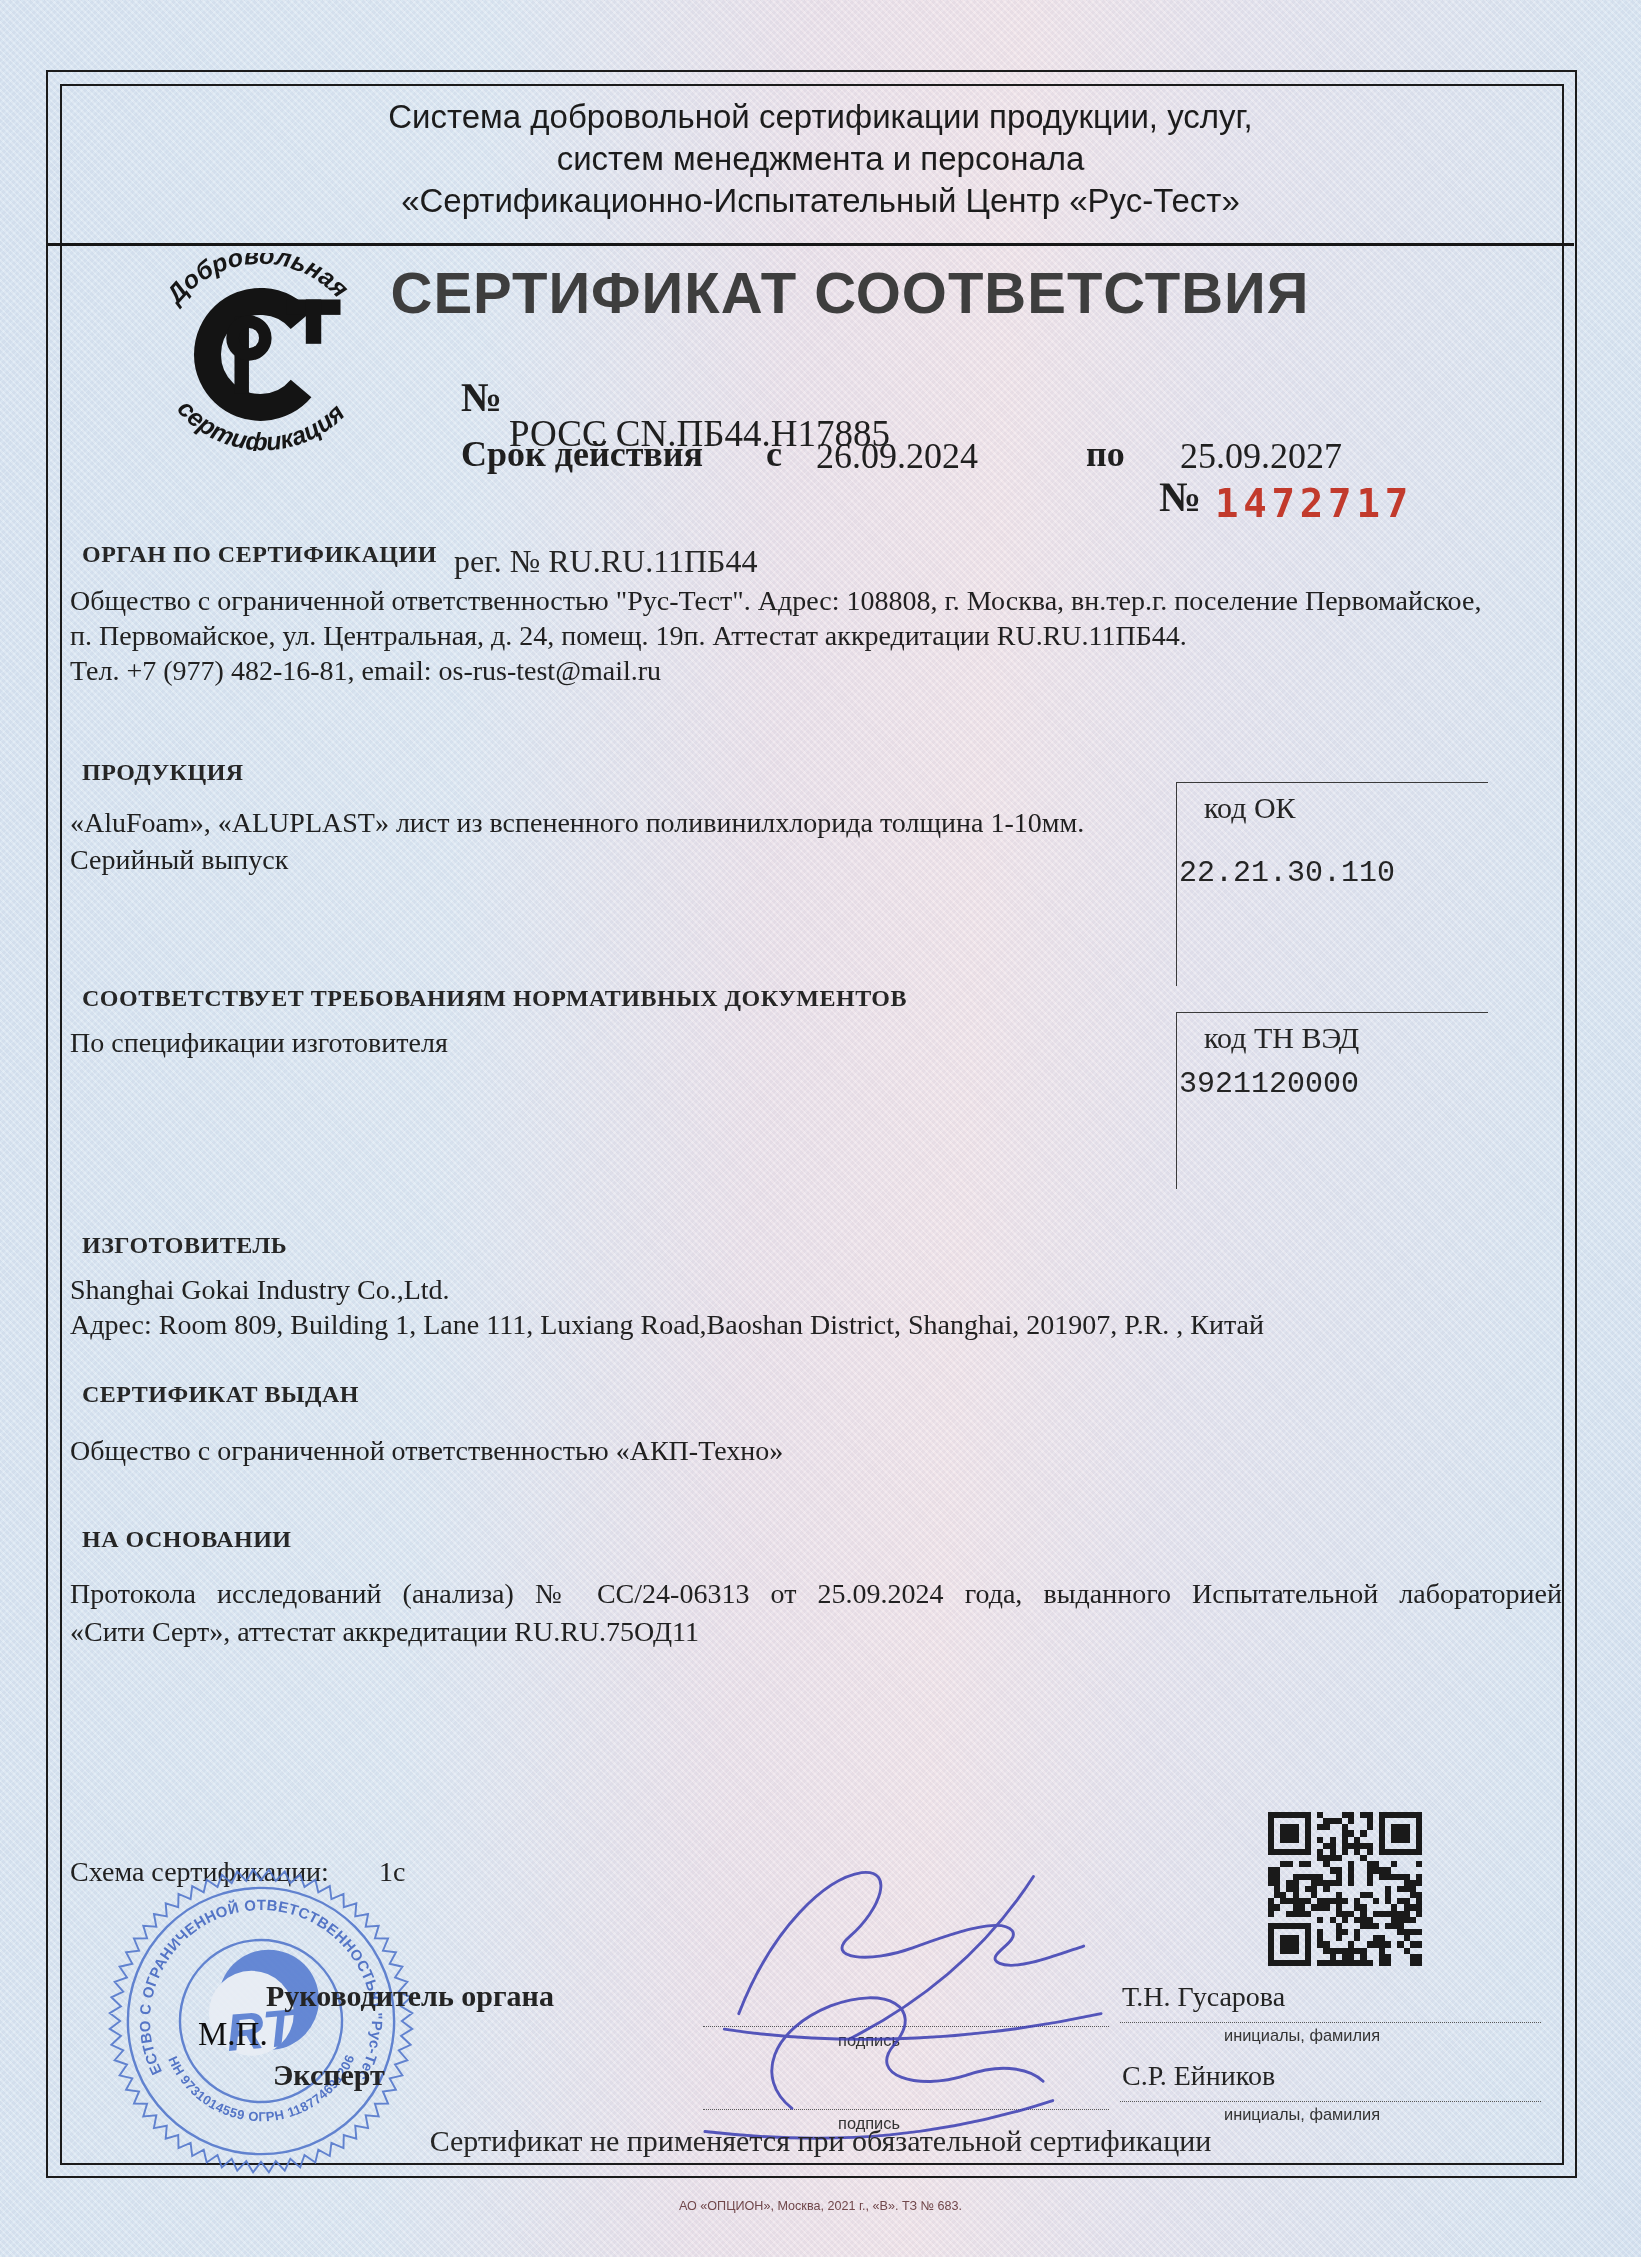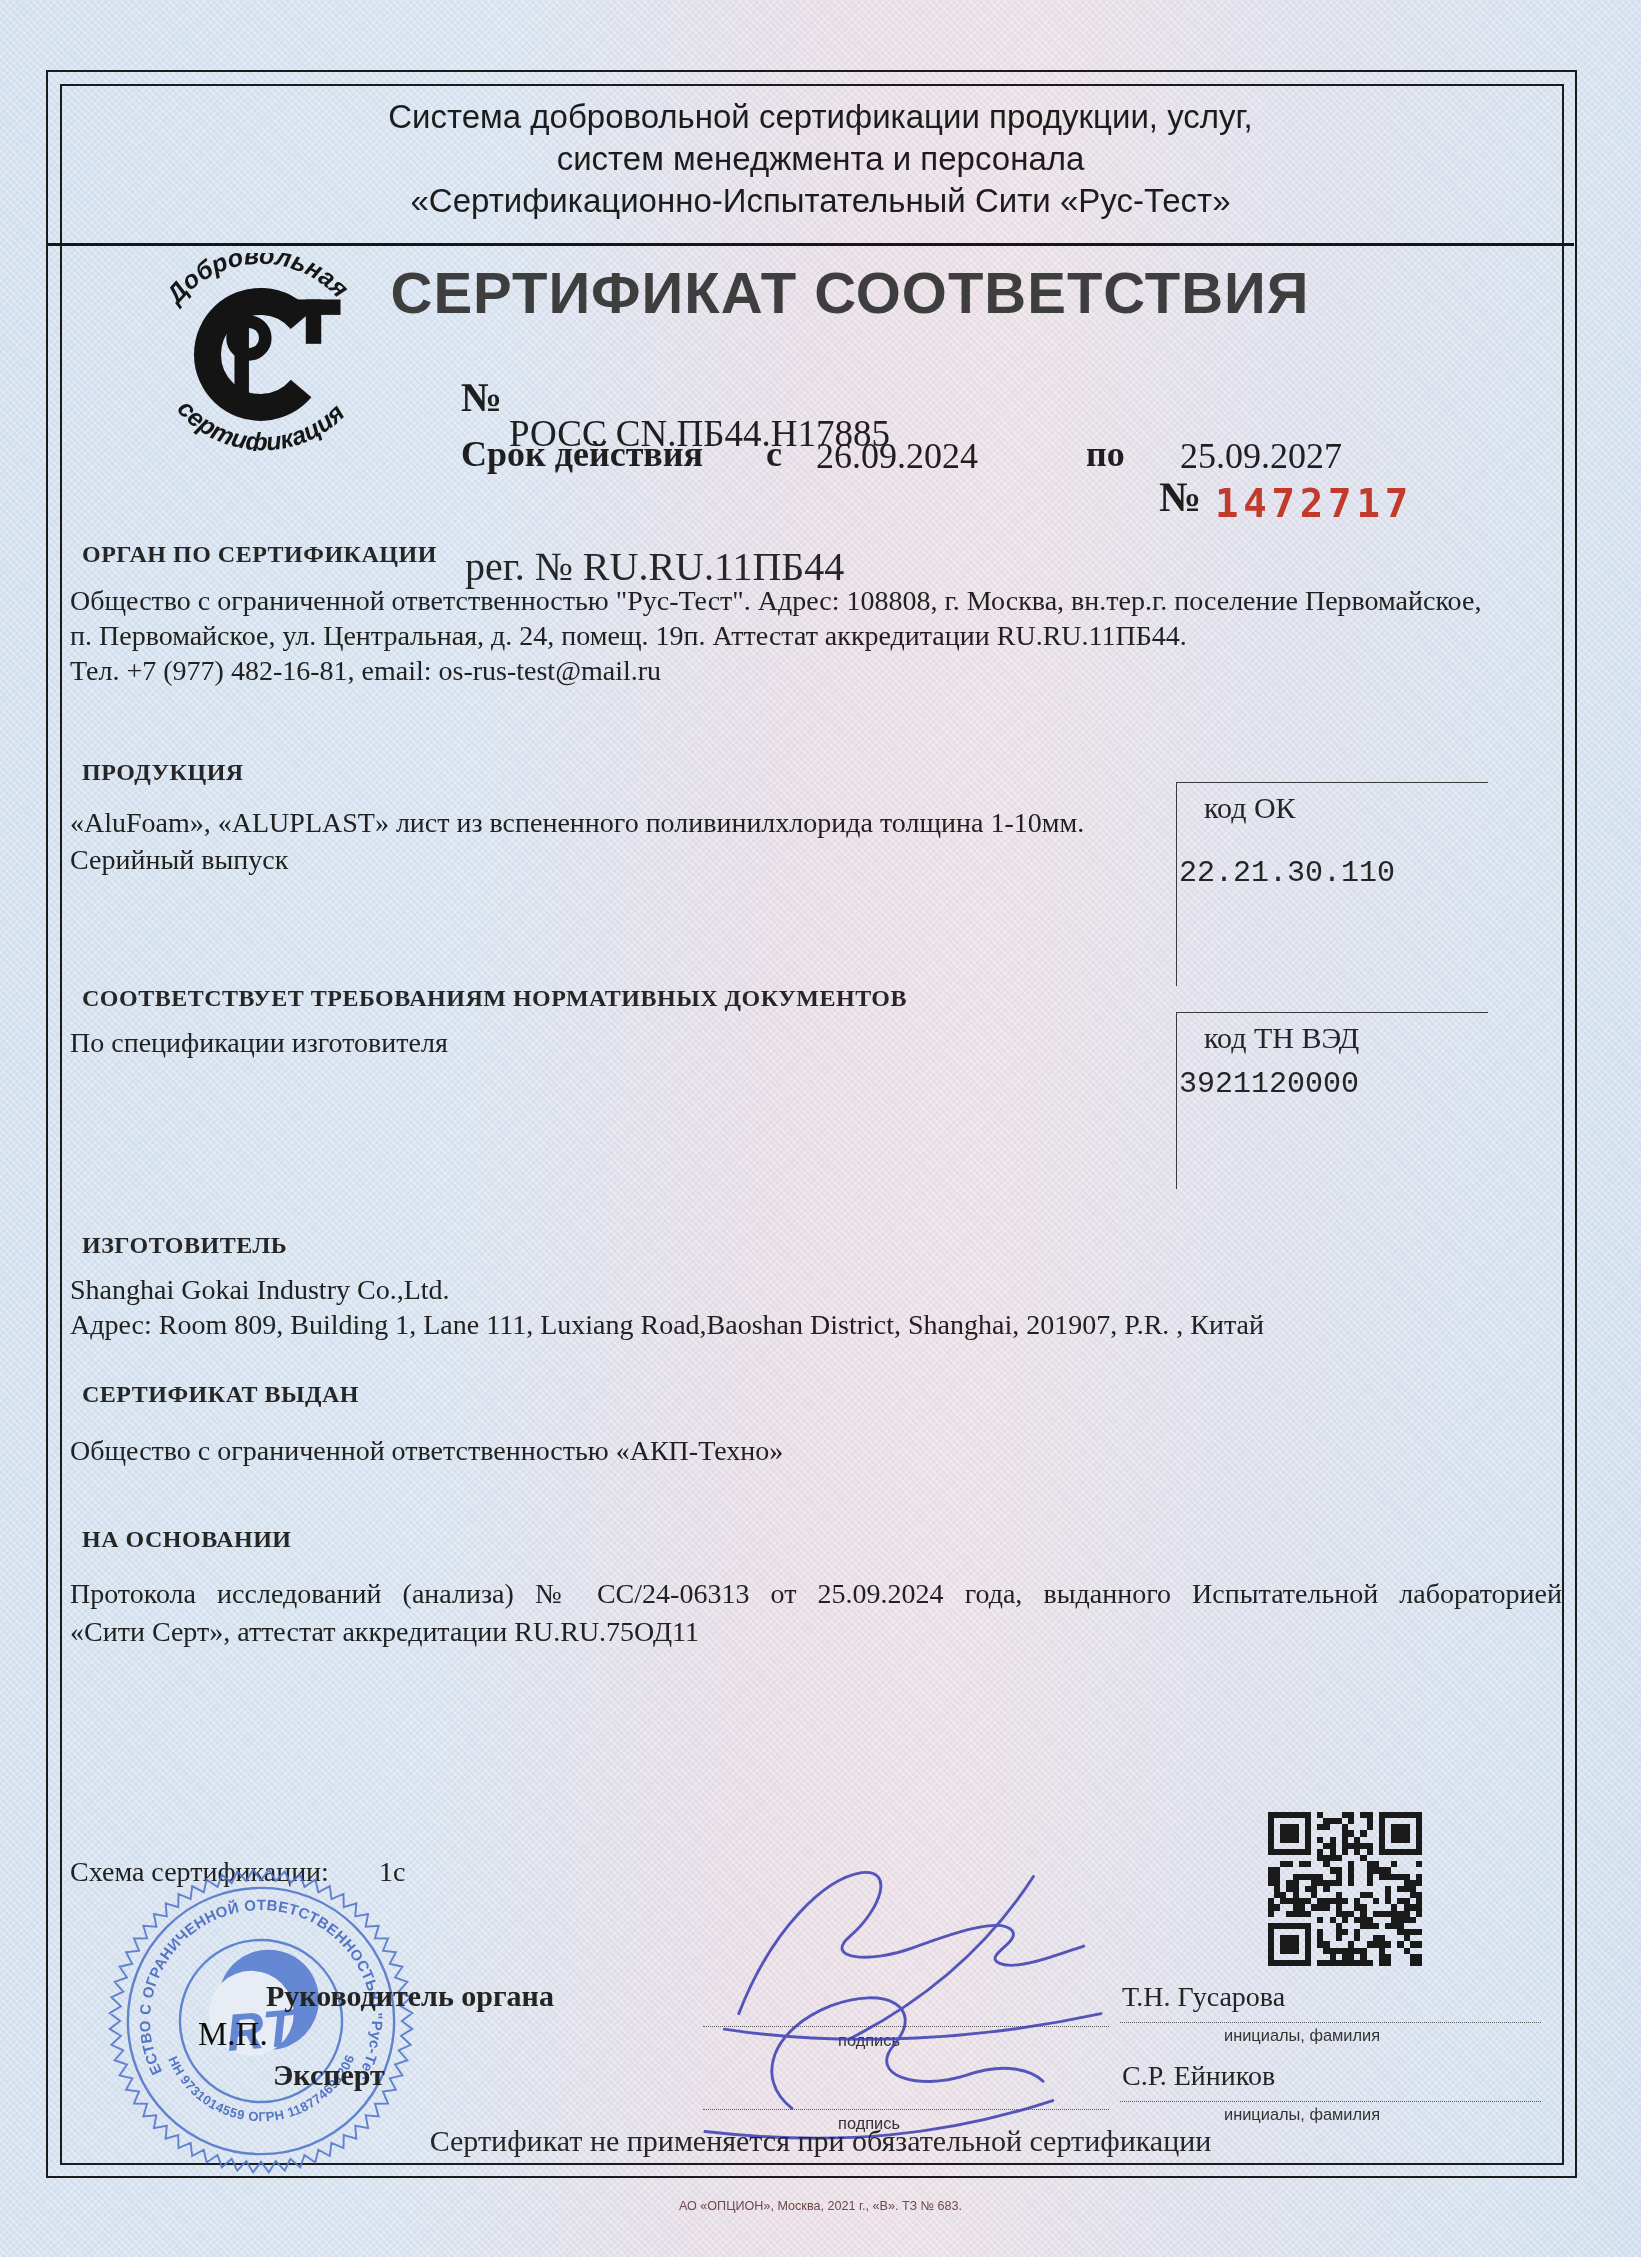--- a/index.html
+++ b/index.html
@@ -20,21 +20,21 @@
   .divider{left:48px;top:243px;width:1526px;height:2.9px;background:#161616;}
   .title{left:319px;top:259px;width:1062px;text-align:center;font-family:"Liberation Sans",sans-serif;
          font-weight:bold;font-size:58px;color:#3e3e3e;letter-spacing:1px;}
   .no-sym{font-size:41px;font-weight:bold;color:#1f1f1f;}
   .no-val{font-size:37px;color:#1f1f1f;margin-top:32px;}
   .val-lbl{font-size:36px;font-weight:bold;color:#1f1f1f;}
   .val-date{font-size:36px;color:#1f1f1f;}
   .form-no{font-family:"DejaVu Sans Mono",monospace;font-weight:bold;font-size:39px;
            letter-spacing:4.8px;color:#c23a2c;}
   .sec-h{font-size:24px;font-weight:bold;color:#262626;letter-spacing:0.5px;}
-  .sec-reg{font-size:40px;color:#262626;margin-left:11px;}
+  .sec-reg{font-size:32px;color:#262626;}
   .bline{font-size:28px;color:#212121;white-space:nowrap;}
   .just{white-space:normal;text-align:justify;text-align-last:justify;}
   .codebox{border-top:1.9px solid #3a3a3a;border-left:1.9px solid #3a3a3a;}
   .codebox .lbl{padding:7.7px 0 0 27px;font-size:30px;color:#242424;}
   .codebox .val{position:absolute;left:1.9px;font-size:30px;color:#242424;font-family:Liberation Mono, monospace;}
   .role{font-size:30px;font-weight:bold;color:#242424;white-space:nowrap;}
   .sigline{border-bottom:1.9px dotted #5a5a5a;}
   .cap{font-family:"Liberation Sans",sans-serif;font-size:16.4px;color:#333;}
   .pname{font-size:28px;color:#242424;white-space:nowrap;}
   .mp{font-size:33px;color:#101010;z-index:5;}
@@ -46,21 +46,21 @@
 </head>
 <body>
 
 <div class="page">
 
   <div class="abs border-outer"></div>
   <div class="abs border-inner"></div>
 
   <div class="abs hdr" style="top:98px;">Система добровольной сертификации продукции, услуг,</div>
   <div class="abs hdr" style="top:140px;">систем менеджмента и персонала</div>
-  <div class="abs hdr" style="top:182px;">«Сертификационно-Испытательный Сити «Рус-Тест»</div>
+  <div class="abs hdr" style="top:182px;">«Сертификационно-Испытательный Центр «Рус-Тест»</div>
   <div class="abs divider"></div>
 
   <svg class="abs" style="left:140px;top:253px;" width="241" height="198" viewBox="0 0 250 205">
     <defs>
       <path id="logoTop" d="M 18 122 A 105 105 0 0 1 232 114"></path>
       <path id="logoBot" d="M 26 146 A 118 118 0 0 0 226 152"></path>
     </defs>
     <text font-family="Liberation Sans,sans-serif" font-size="26" font-weight="bold" font-style="italic" fill="#161616">
       <textPath href="#logoTop" startOffset="50%" text-anchor="middle">Добровольная</textPath>
     </text>

